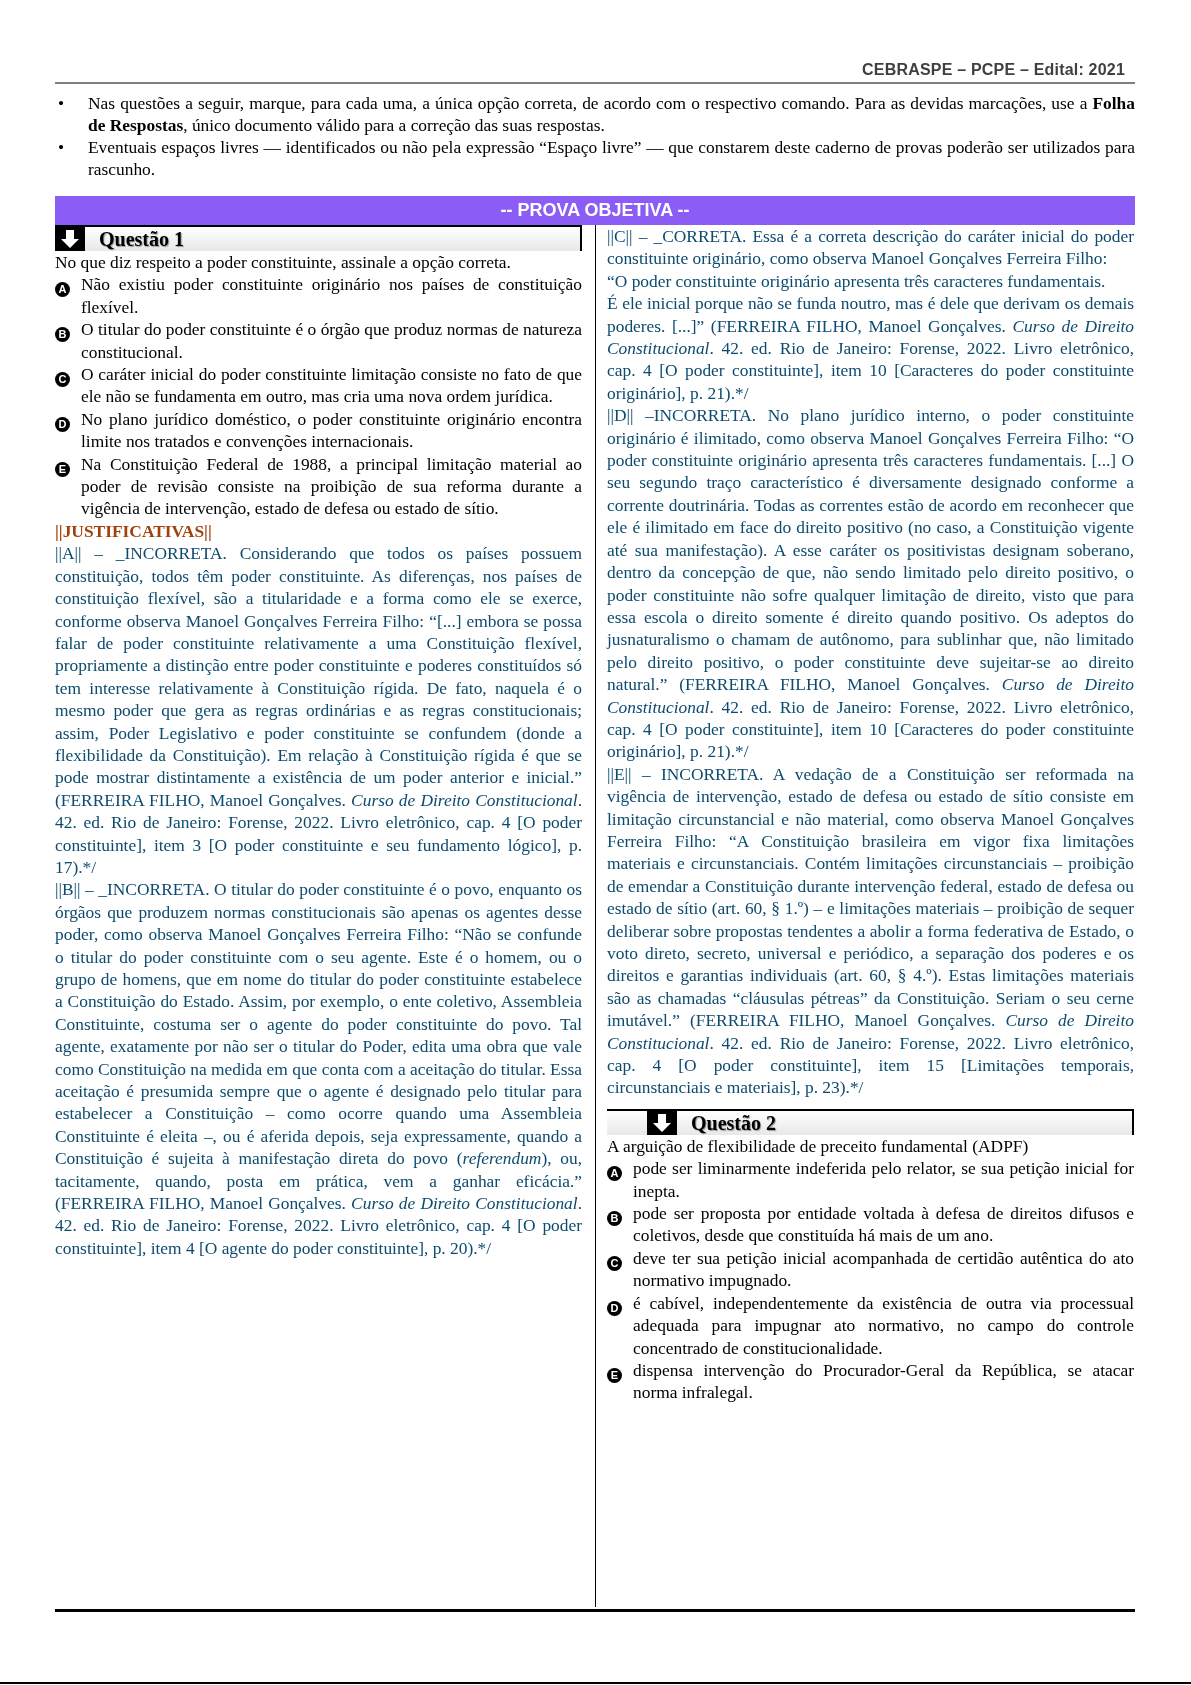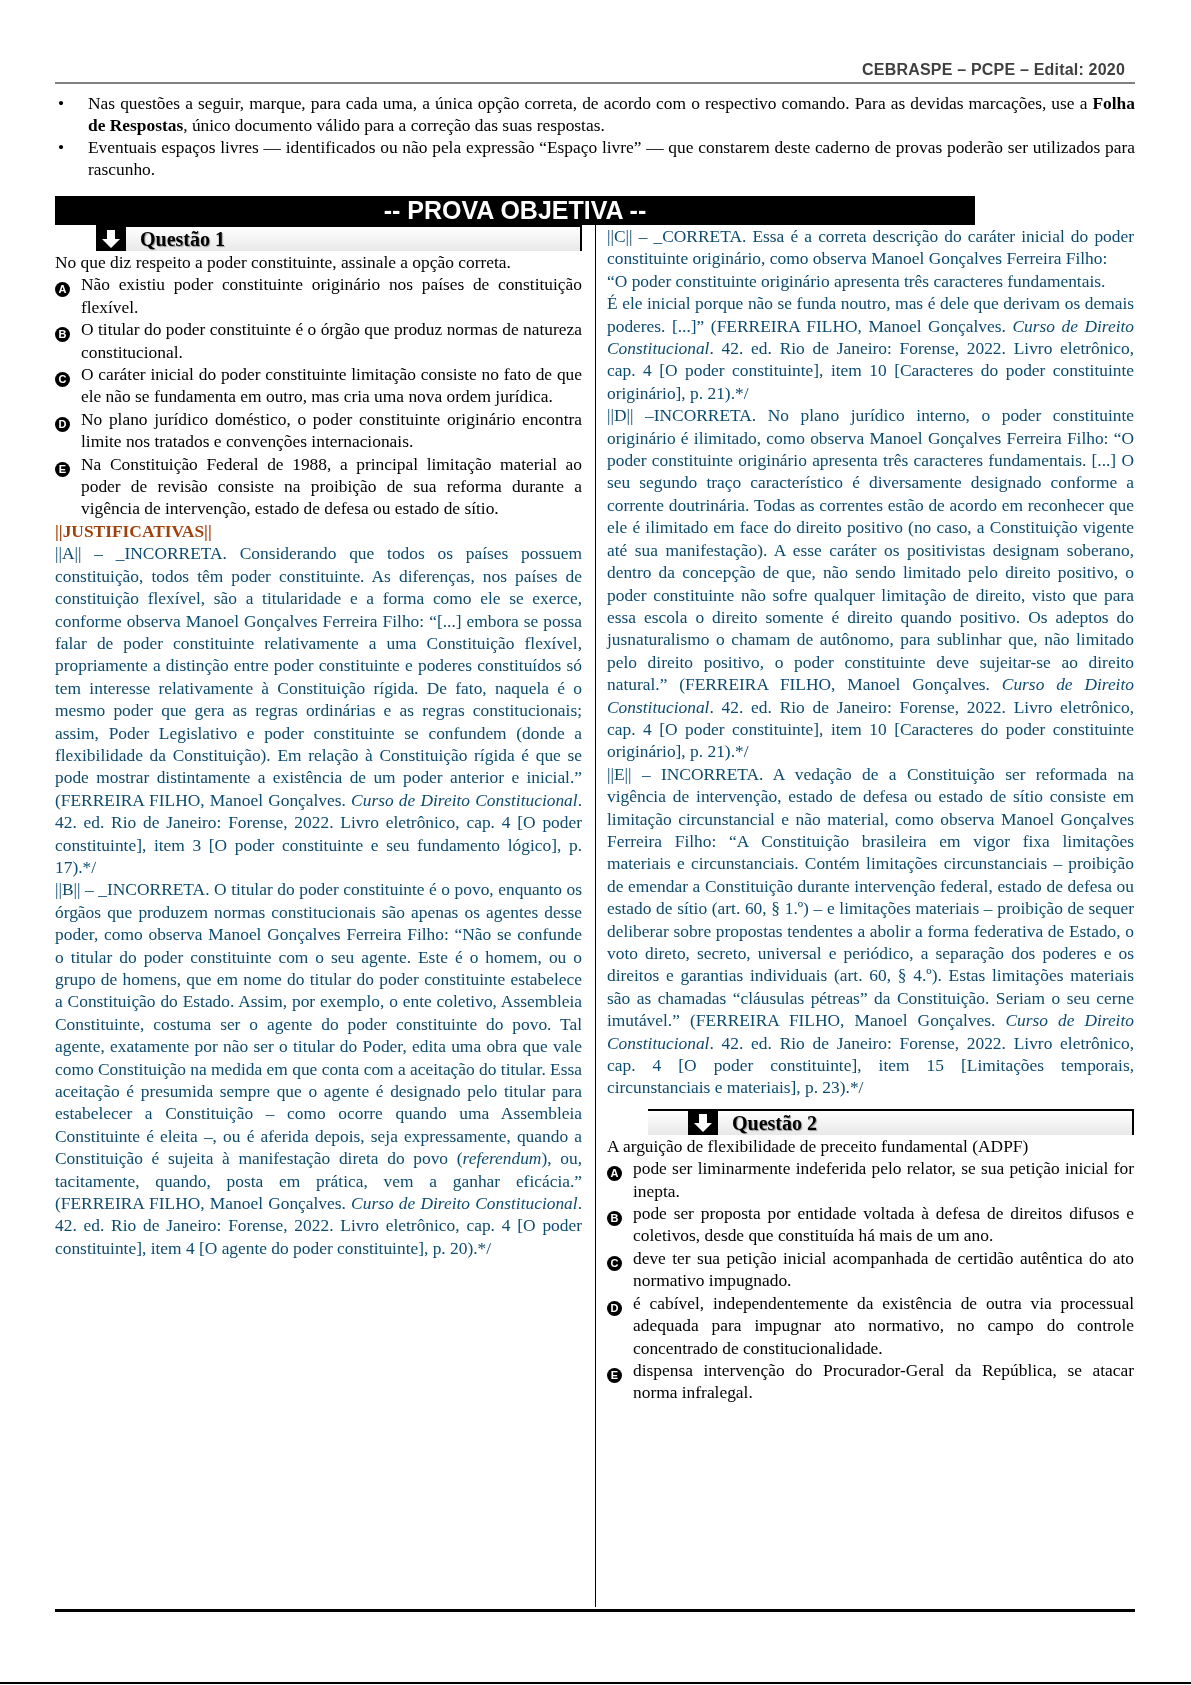--- a/index.html
+++ b/index.html
@@ -3,45 +3,45 @@
 <meta charset="utf-8">
 <style>
   html, body { margin:0; padding:0; background:#ffffff; }
   body { width:1191px; height:1685px; position:relative; overflow:hidden; font-family:"Liberation Serif", serif; color:#000; }
   .page-header { position:absolute; left:55px; top:60px; width:1080px; height:22px; border-bottom:2px solid #808080; }
   .page-header .hdr-text { position:absolute; right:10px; top:1px; font-family:"Liberation Sans", sans-serif; font-weight:bold; font-size:16px; color:#404040; letter-spacing:0.2px; }
   .instructions { position:absolute; left:55px; top:92px; width:1080px; font-size:17.4px; line-height:22px; }
   .instructions .bullet-row { display:flex; }
   .instructions .bullet { width:30px; flex:none; text-align:left; padding-left:3px; }
   .instructions .btext { flex:1; text-align:justify; }
-  .banner { position:absolute; left:55px; top:196px; width:920px; height:29px; background:#000000; color:#fff; text-align:center; font-family:"Liberation Sans", sans-serif; font-weight:bold; font-size:25px; line-height:29px; }
+  .banner { position:absolute; left:55px; top:196px; width:1080px; height:29px; background:#8b5cf6; color:#fff; text-align:center; font-family:"Liberation Sans", sans-serif; font-weight:bold; font-size:18px; line-height:29px; }
   .col { position:absolute; top:225px; font-size:17.4px; line-height:22.4px; }
   .col-left { left:55px; width:527px; }
   .col-right { left:607px; width:527px; }
   .divider { position:absolute; left:595px; top:225px; width:1px; height:1382px; background:#000; }
   .bottom-rule { position:absolute; left:55px; top:1609px; width:1080px; height:3px; background:#000; }
   .footer-rule { position:absolute; left:0; top:1682px; width:1191px; height:2px; background:#000; }
   .subject-title { margin-top:8px; border-top:2px solid #000; text-align:center; font-weight:bold; font-size:21px; line-height:24px; padding-top:0px; }
-  .q-head { position:relative; height:24px; border-top:2px solid #000; border-right:2px solid #000; background:linear-gradient(#ffffff, #e8e8e8); display:flex; align-items:center;margin-left:41px; }
+  .q-head { position:relative; height:24px; border-top:2px solid #000; border-right:2px solid #000; background:linear-gradient(#ffffff, #e8e8e8); display:flex; align-items:center; }
   .q-head .arrow { width:30px; height:24px; background:#000; display:flex; align-items:center; justify-content:center; flex:none; }
   .q-head .qlabel { margin-left:14px; font-weight:bold; font-size:20px; text-shadow:1px 1px 1px #999; }
   .q-stem { text-align:justify; }
   .opt { display:flex; text-align:justify; }
   .opt .letter { flex:none; width:26px; margin-top:3px; }
   .opt .letter span { display:inline-block; width:15px; height:15px; border-radius:50%; background:#000; color:#fff; font-family:"Liberation Sans", sans-serif; font-weight:bold; font-size:11px; line-height:15px; text-align:center; }
   .opt .otext { flex:1; }
   .just { color:#0c4a6e; text-align:justify; }
   .just-title { color:#a0400c; font-weight:bold; }
   .just i { font-style:italic; }
 </style>
 </head>
 <body>
 
 <div class="page-header">
-  <span class="hdr-text">CEBRASPE – PCPE – Edital: 2020</span>
+  <span class="hdr-text">CEBRASPE – PCPE – Edital: 2021</span>
 </div>
 
 <div class="instructions">
   <div class="bullet-row">
     <span class="bullet">•</span>
     <span class="btext"><span>Nas questões a seguir, marque, para cada uma, a única opção correta, de acordo com o respectivo comando. Para as devidas marcações, use a </span><b>Folha de Respostas</b><span>, único documento válido para a correção das suas respostas.</span></span>
   </div>
   <div class="bullet-row">
     <span class="bullet">•</span>
     <span class="btext">Eventuais espaços livres — identificados ou não pela expressão “Espaço livre” — que constarem deste caderno de provas poderão ser utilizados para rascunho.</span>

